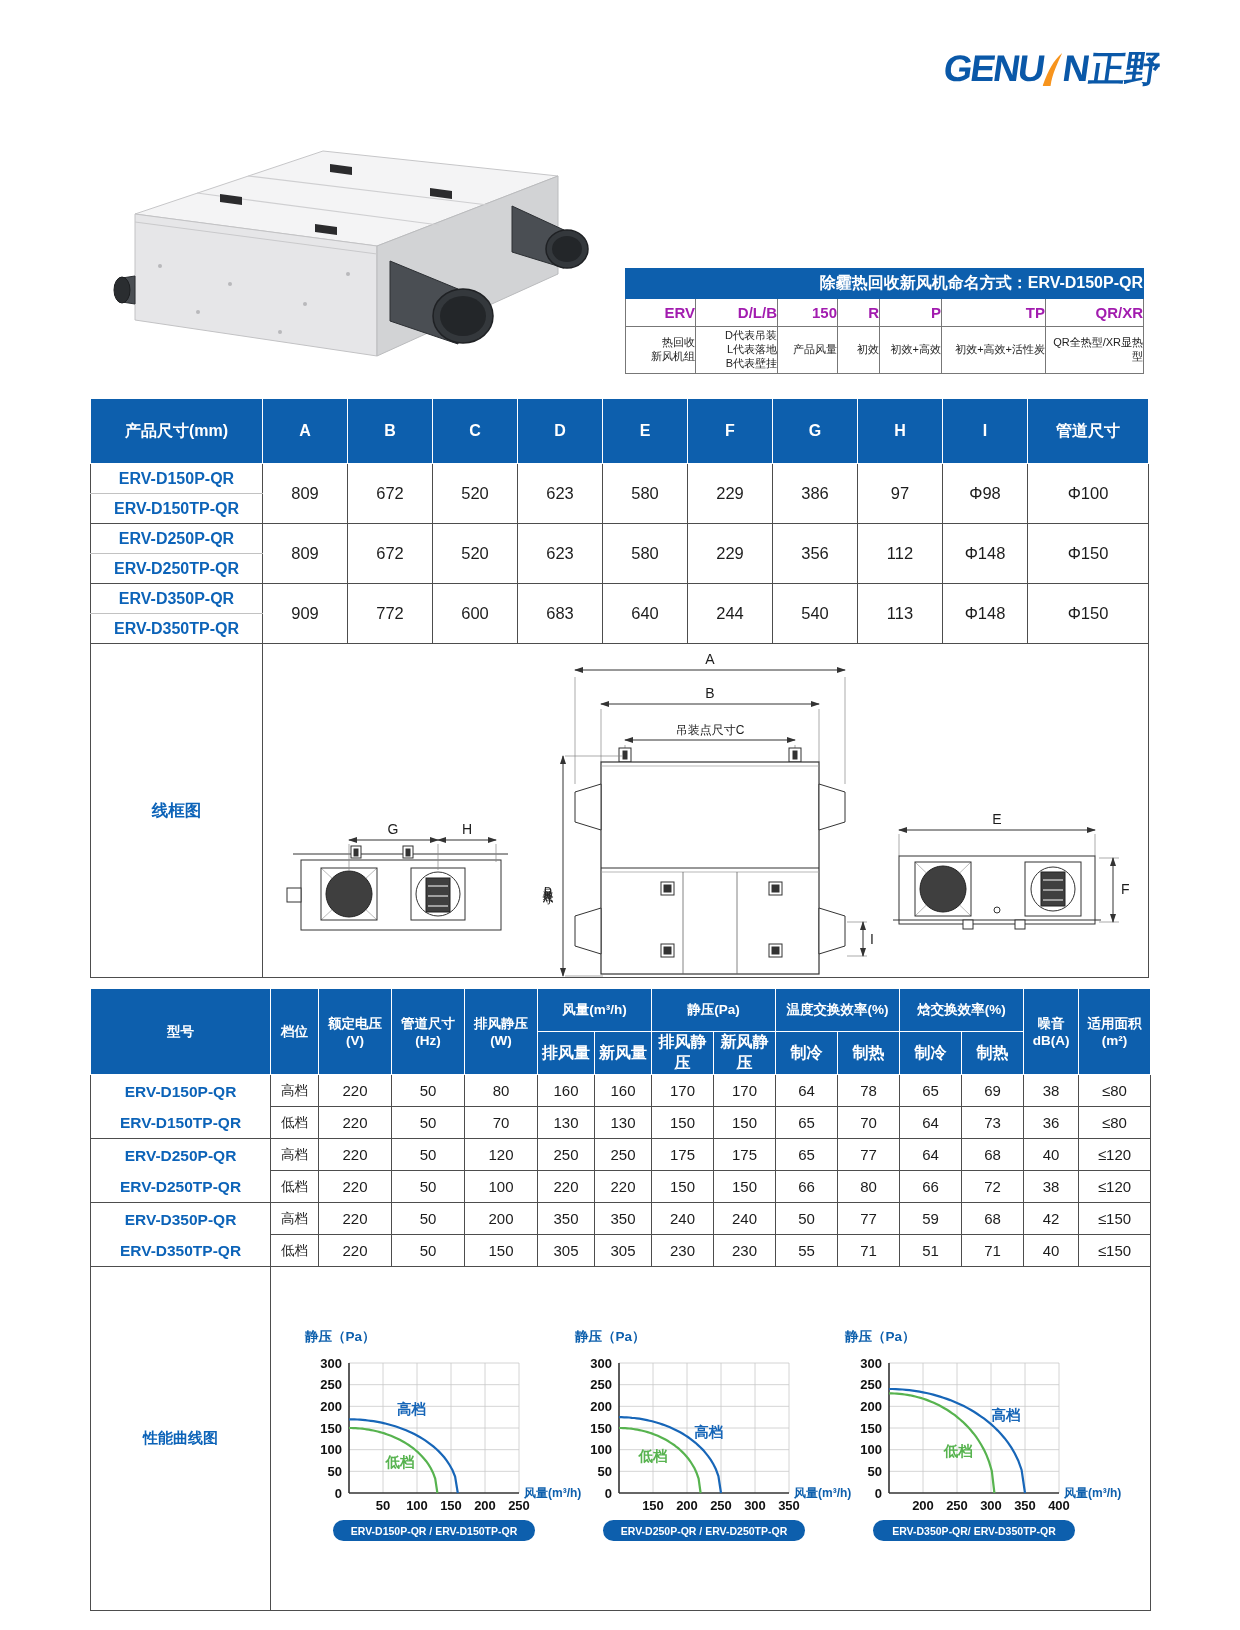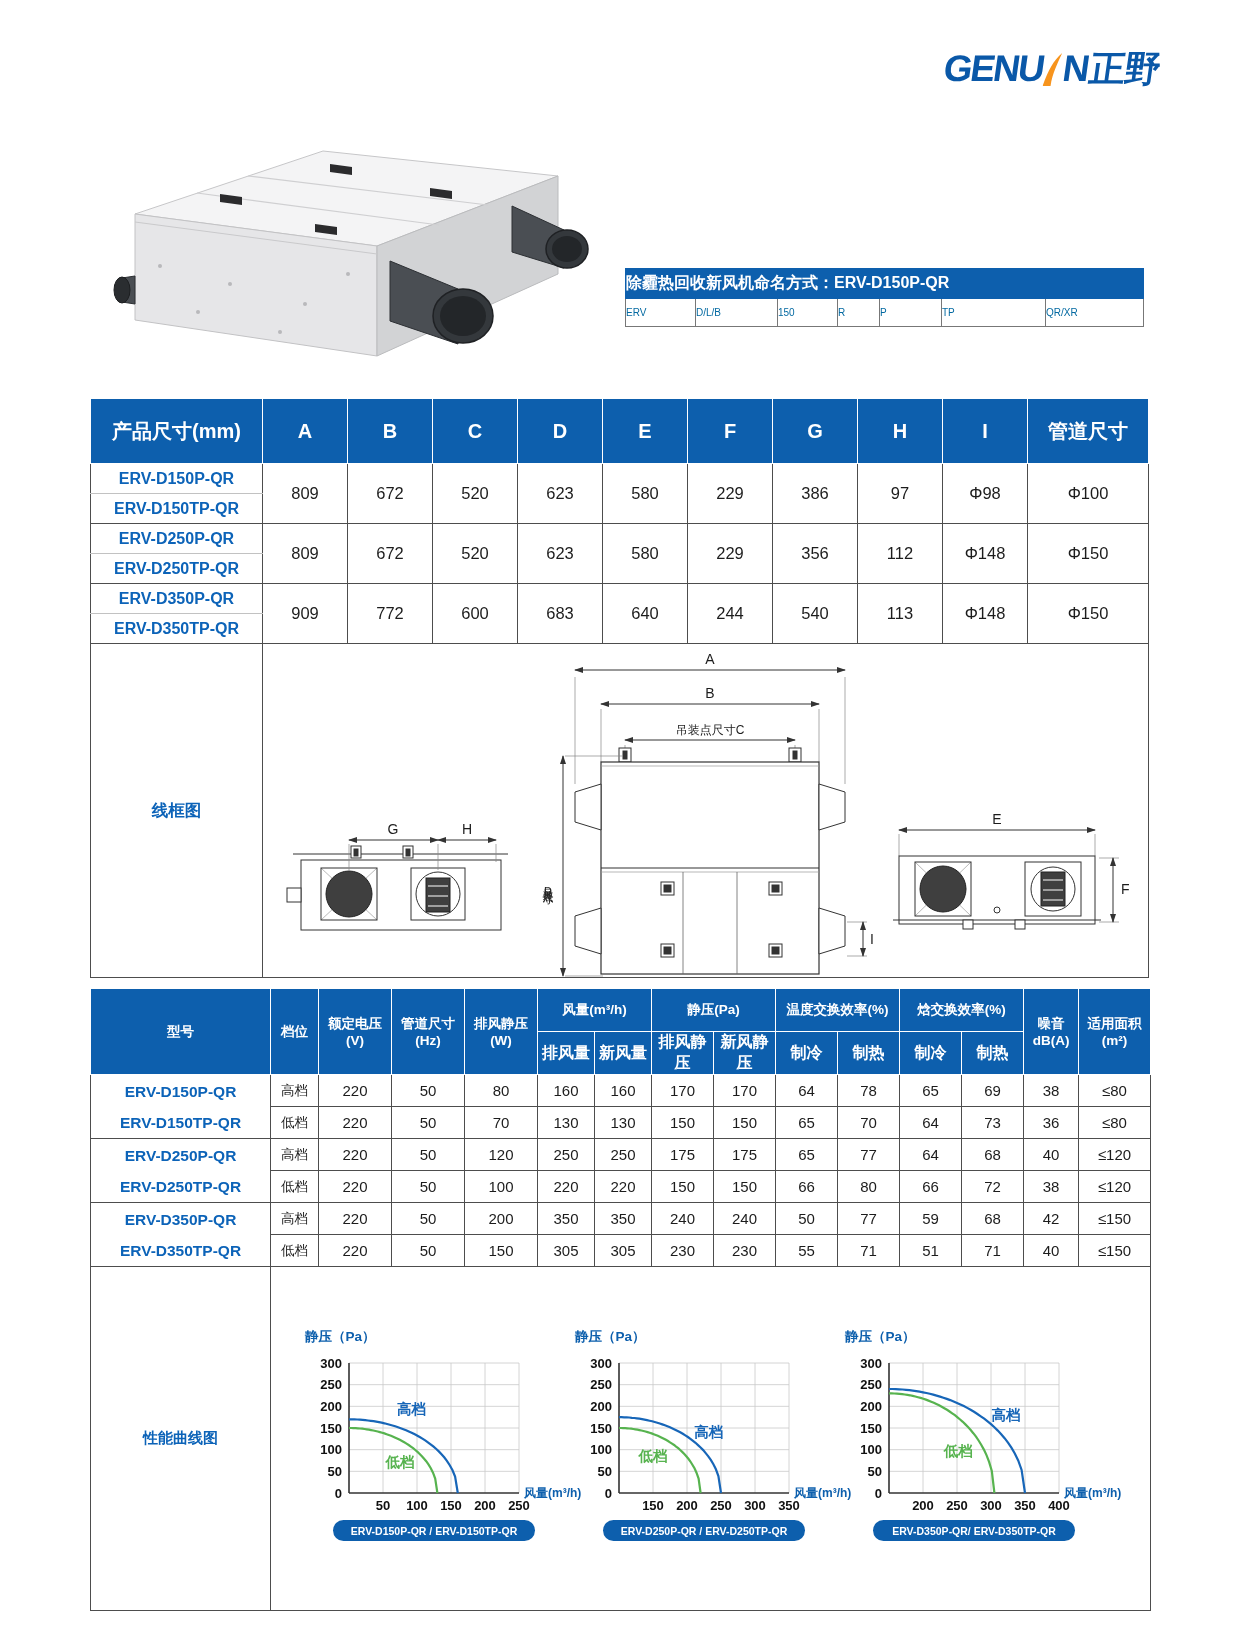--- a/index.html
+++ b/index.html
@@ -7,32 +7,32 @@
         font-family:"Liberation Sans",sans-serif;color:#222;}
   
   .logo{position:absolute;top:50px;right:80px;display:flex;align-items:flex-end;
         transform:skewX(-8deg);white-space:nowrap;}
   .logo .latin{font-size:37px;font-weight:800;color:#0a58a8;letter-spacing:-2px;line-height:1;}
   .logo .cn{font-size:36px;font-weight:800;color:#0a58a8;line-height:1;margin-left:2px;letter-spacing:-1px;}
   .logo svg{margin:0 1px 1px 2px;}
   
   table{border-collapse:collapse;}
   .naming{position:absolute;left:625px;top:268px;width:518px;table-layout:fixed;}
-  .naming th,.naming td{border:1px solid #777;text-align:left;vertical-align:middle;padding:0;}
+  .naming th,.naming td{border:1px solid #777;text-align:right;vertical-align:middle;padding:0;}
   .naming .title-cell{background:#0d5fad;color:#fff;font-size:16px;font-weight:700;height:29px;border:1px solid #0d5fad;}
-  .naming .code-cell{color:#0369a1;font-weight:400;font-size:10px;height:27px;}
+  .naming .code-cell{color:#a21caf;font-weight:700;font-size:15px;height:27px;}
   .naming .desc-cell{font-size:11px;line-height:1.25;height:46px;white-space:pre-line;color:#222;}
   
   .bigtable{position:absolute;table-layout:fixed;background:#fff;}
   .bigtable th{background:#0d5fad;color:#fff;border:1px solid #fff;font-weight:700;padding:0;
                text-align:center;vertical-align:middle;white-space:pre-line;}
   .bigtable td{border:1px solid #4d4d4d;text-align:center;vertical-align:middle;padding:0;}
   .bigtable{border:1px solid #8a8a8a;}
   #dims-table{left:90px;top:398px;width:1058px;}
-  #dims-table th{font-size:20px;height:64px;}
+  #dims-table th{font-size:16px;height:64px;}
   #dims-table td{font-size:16.5px;height:29px;color:#1c1c1c;}
   #dims-table .model-cell{color:#0c63b8;font-weight:600;font-size:16px;}
   #dims-table .model-cell.first{border-bottom:1px solid #c2c2c2;}
   .drawing-label-cell,.perf-label-cell{color:#0c63b8 !important;font-weight:700;font-size:19px;}
   #spec-table{left:90px;top:988px;width:1060px;}
   #spec-table th{font-size:13.5px;}
   #spec-table thead tr:first-child th{height:42px;}
   #spec-table thead tr:last-child th{height:34px;font-size:16px;font-weight:700;}
   #spec-table td{font-size:15px;height:31px;color:#1c1c1c;}
   #spec-table .model-cell-spec{padding:0;}
@@ -107,20 +107,32 @@
           <th class="title-cell" colspan="7">除霾热回收新风机命名方式：ERV-D150P-QR</th>
         </tr>
     <tr>
       <td class="code-cell">ERV</td>
       <td class="code-cell">D/L/B</td>
       <td class="code-cell">150</td>
       <td class="code-cell">R</td>
       <td class="code-cell">P</td>
       <td class="code-cell">TP</td>
       <td class="code-cell">QR/XR</td>
+    </tr>
+    <tr>
+      <td class="desc-cell">热回收
+新风机组</td>
+      <td class="desc-cell">D代表吊装
+L代表落地
+B代表壁挂</td>
+      <td class="desc-cell">产品风量</td>
+      <td class="desc-cell">初效</td>
+      <td class="desc-cell">初效+高效</td>
+      <td class="desc-cell">初效+高效+活性炭</td>
+      <td class="desc-cell">QR全热型/XR显热型</td>
     </tr>
   </tbody>
     </table>
 
   <table class="bigtable" id="dims-table">
     <colgroup>
         <col style="width:172px">
         <col style="width:85px">
         <col style="width:85px">
         <col style="width:85px">

